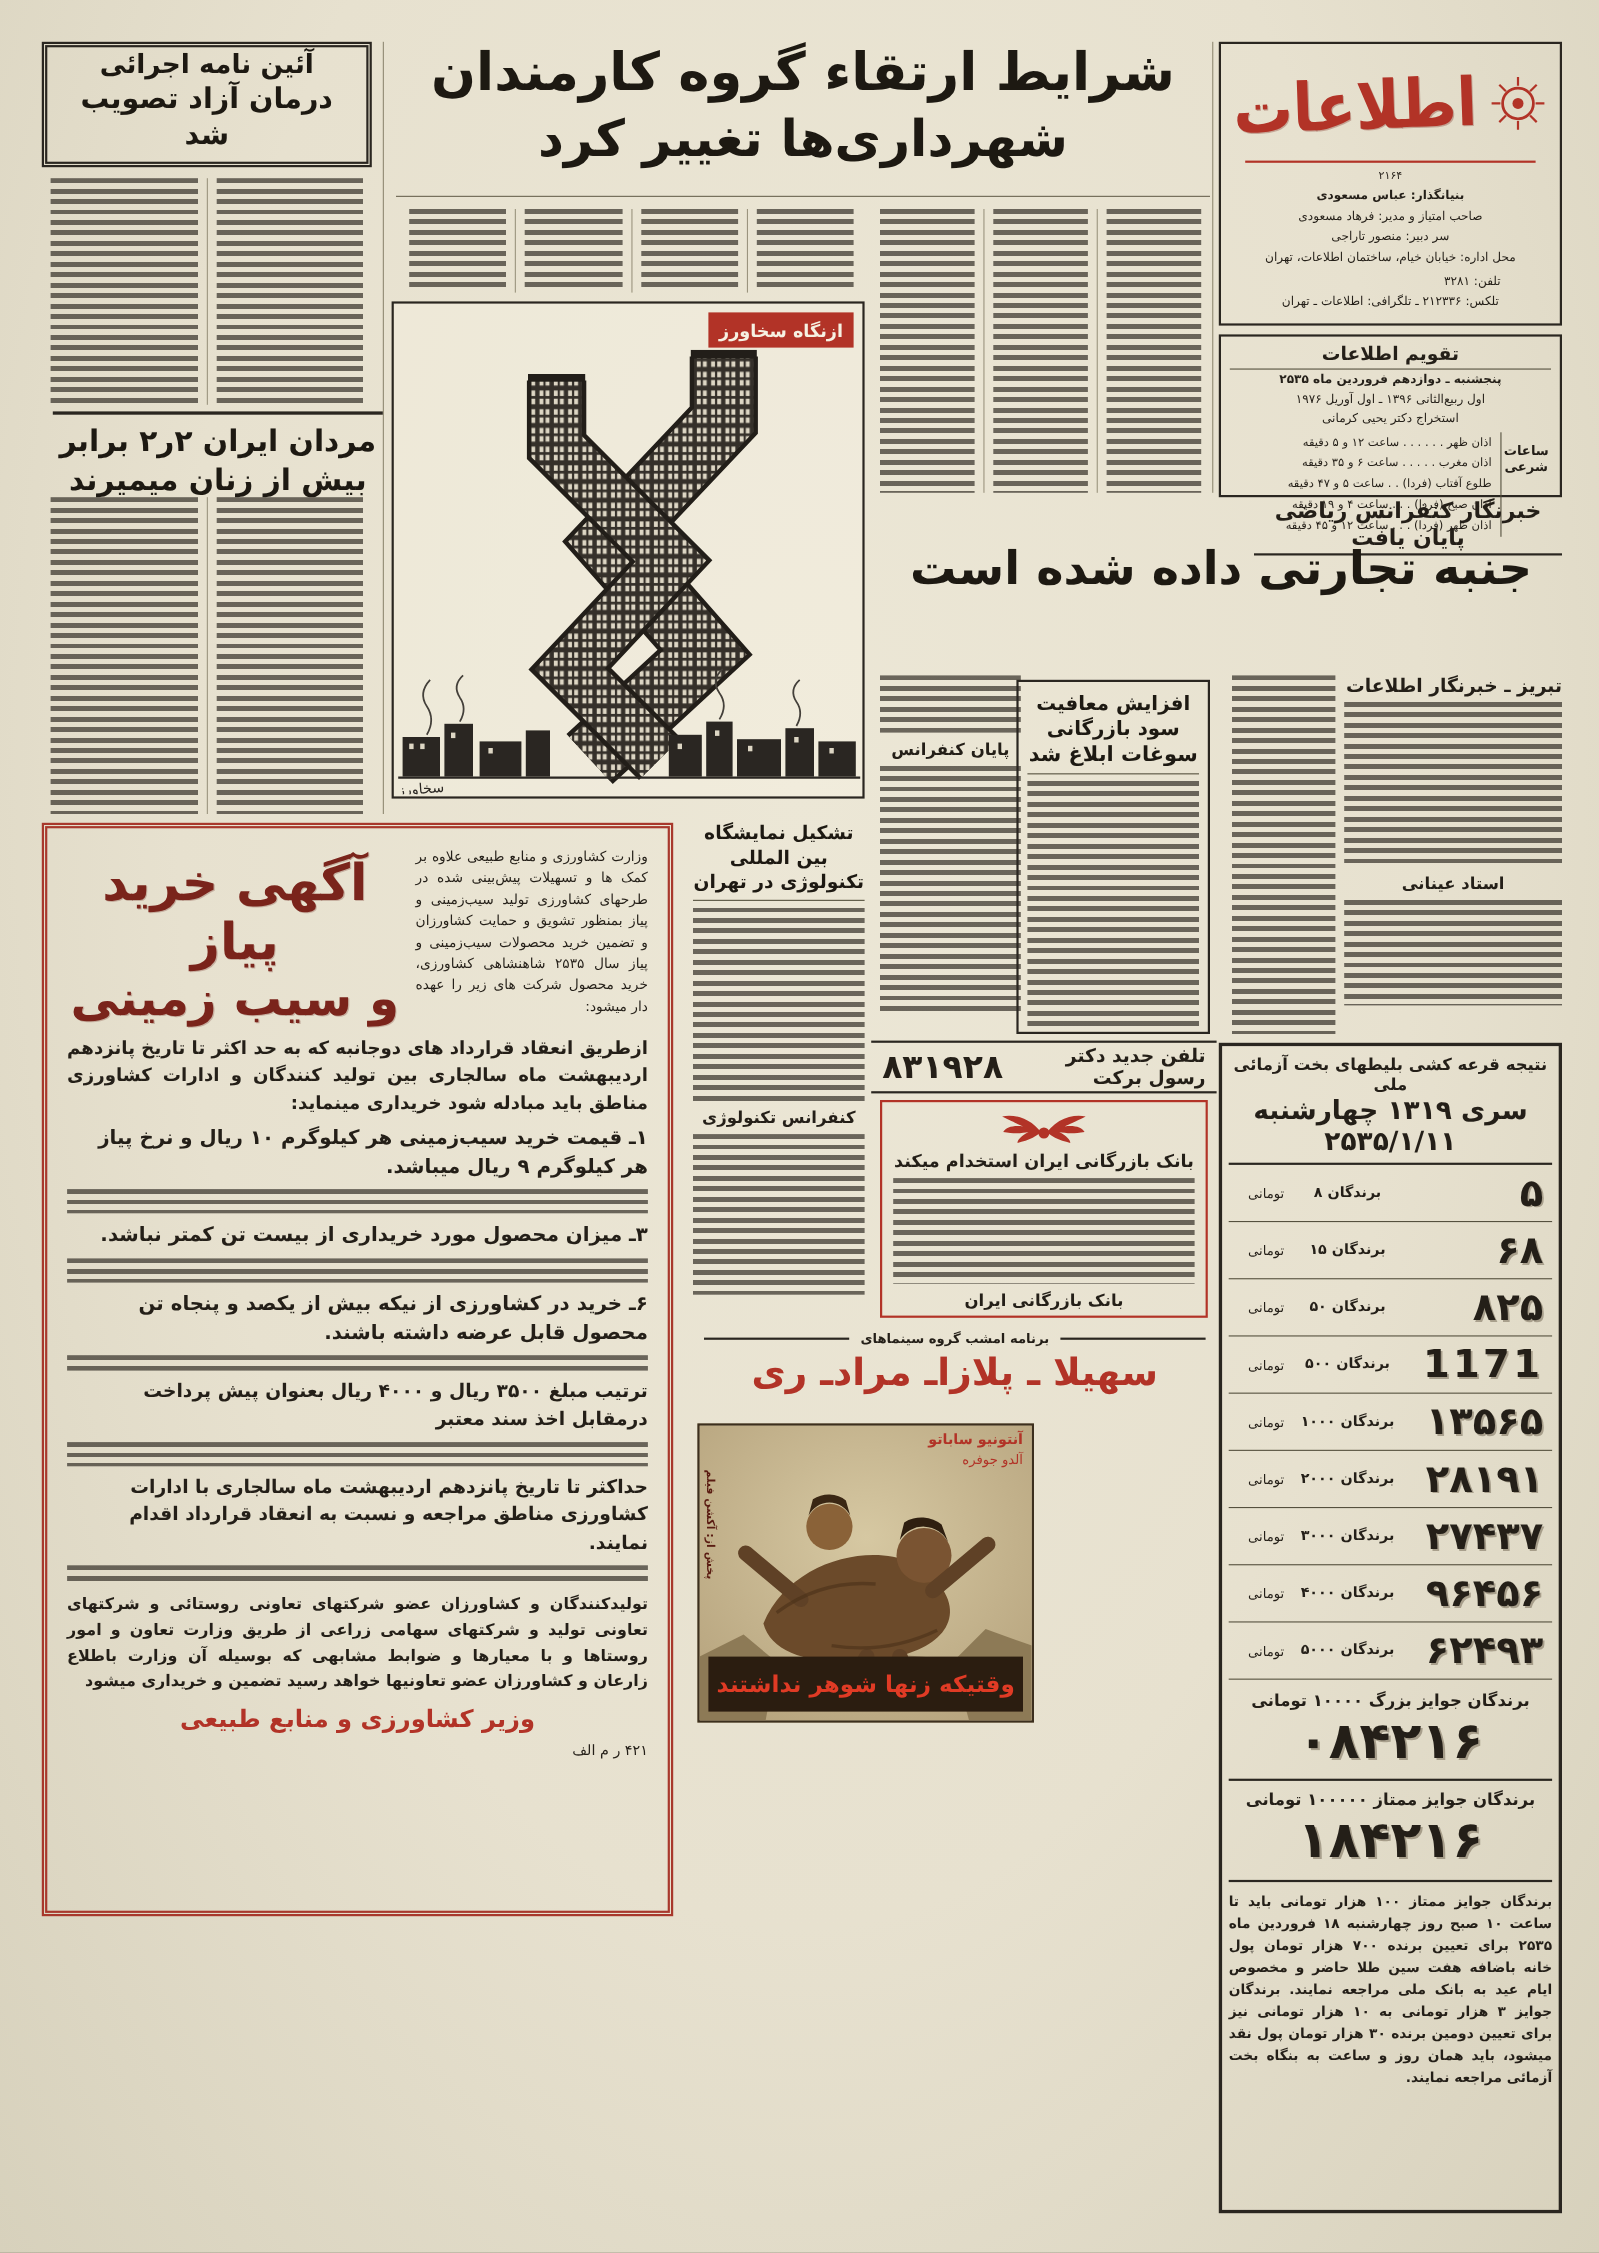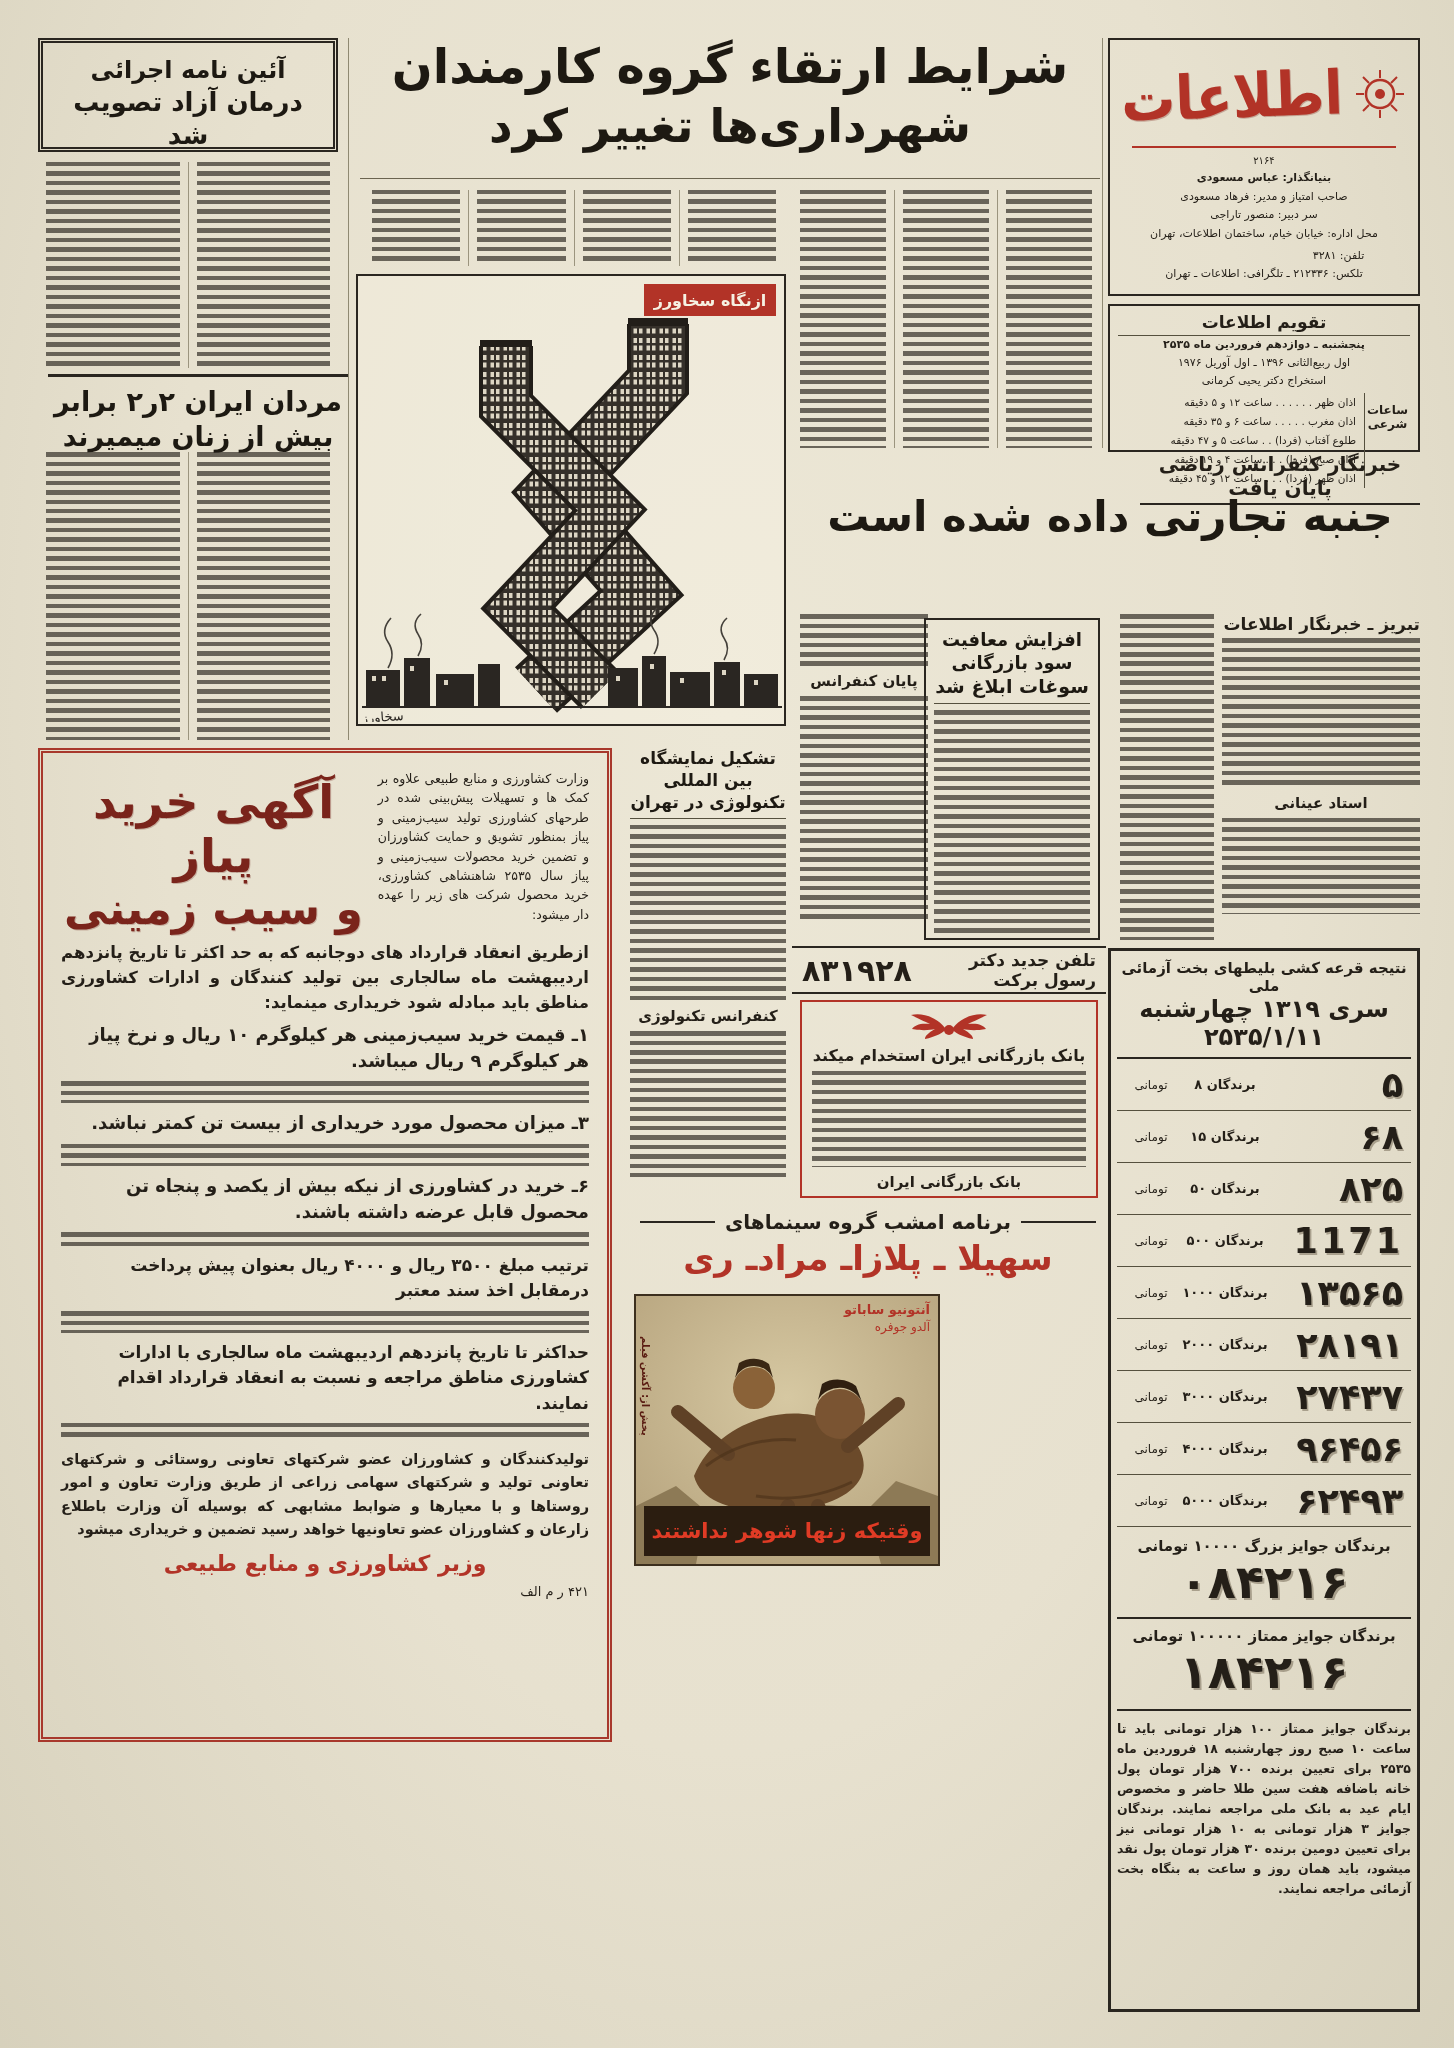--- a/index.html
+++ b/index.html
@@ -125,21 +125,21 @@
         </div>
       <div class="col">
           <div class="tx" style="height:100%"></div>
         </div>
       <div class="col">
           <div class="tx" style="height:100%"></div>
         </div>
     </div>
   </div>
 
-  <div class="abs" style="left:38px;top:38px;width:300px;height:114px;border:5px double #2a2620;padding:12px 6px">
+  <div class="abs" style="left:38px;top:38px;width:300px;height:114px;border:5px double #2a2620;padding:0 6px">
     <div class="h1" style="font-size:24px">آئین نامه اجرائی</div>
     <div class="h1" style="font-size:26px">درمان آزاد تصویب شد</div>
   </div>
   <div class="abs" style="left:38px;top:162px;width:300px;height:206px">
     <div class="cols">
       <div class="col">
           <div class="tx" style="height:100%"></div>
         </div>
       <div class="col">
           <div class="tx" style="height:100%"></div>
@@ -295,21 +295,21 @@
       </svg>
     </div>
     <div class="c b" style="font-size:16px;margin:2px 0 6px">بانک بازرگانی ایران استخدام میکند</div>
     <div class="tx" style="height:96px"></div>
     <div class="c b" style="font-size:15px;margin-top:6px">بانک بازرگانی ایران</div>
   </div>
 
   <div class="abs" style="left:640px;top:1210px;width:456px">
     <div style="display:flex;direction:rtl;align-items:center;gap:10px">
       <div style="flex:1;border-top:2px solid #2a2620"></div>
-      <span class="b" style="font-size:20px">برنامه امشب گروه سینماهای</span>
+      <span class="b" style="font-size:12px">برنامه امشب گروه سینماهای</span>
       <div style="flex:1;border-top:2px solid #2a2620"></div>
     </div>
     <div class="c b red" style="font-size:34px;margin-top:4px;letter-spacing:1px">سهیلا ـ پلازاـ مرادـ ری</div>
   </div>
 
   <div class="abs" style="left:634px;top:1294px;width:306px;height:272px;border:2px solid #3c2f1e;background:#c9ba97;overflow:hidden">
     <svg class="abs" style="left:0;top:0" width="302" height="268" viewBox="0 0 302 268">
       <defs>
         <radialGradient id="pbg" cx="50%" cy="38%" r="75%">
           <stop offset="0%" stop-color="#d6c8a2"></stop>

